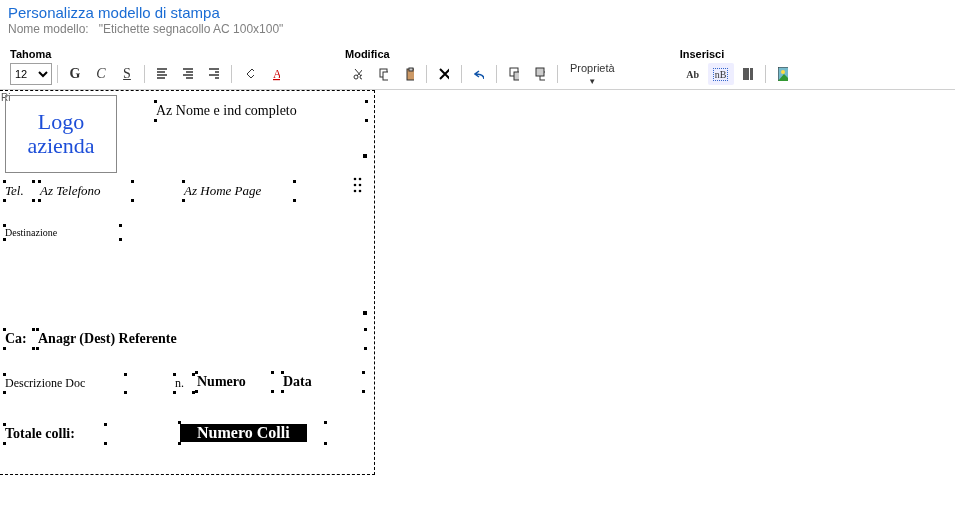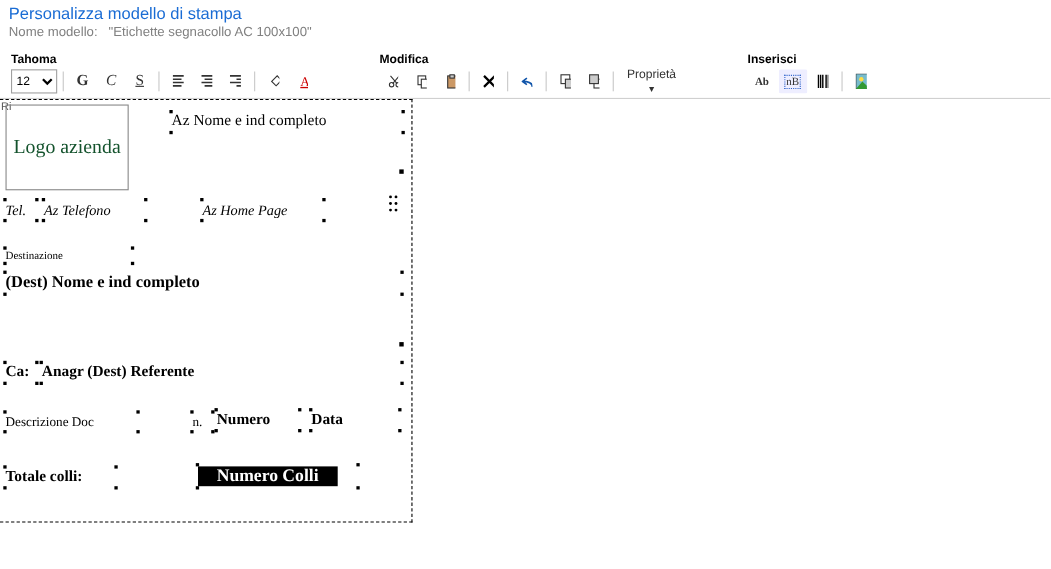--- a/index.html
+++ b/index.html
@@ -131,22 +131,22 @@
     position: absolute;
     left: 5px;
     top: 4px;
     width: 112px;
     height: 78px;
     border: 1px solid #888;
     display:flex;
     align-items:center;
     justify-content:center;
     font-family: 'Times New Roman', serif;
-    color: #14532d;
-    font-size: 18px;
+    color: #1d4ed8;
+    font-size: 22px;
     line-height: 1.1;
     text-align:center;
   }
   .fld-text { display:inline-block;text-align:center; }
   .inv { background:#000; color:#fff; padding:0 17px;}
 </style>
 </head>
 <body>
 
 <div class="header">
@@ -321,24 +321,20 @@
           <circle cx="7" cy="8" r="1.3"></circle>
           <circle cx="2" cy="14" r="1.3"></circle>
           <circle cx="7" cy="14" r="1.3"></circle>
         </svg>
     </div>
 
     <div class="field handles" style="left:5px;top:136px;font-family:Tahoma;font-size:10px;text-decoration:underline;width:115px">
       <span class="fld-text">Destinazione</span>
       <span class="handles-b"></span>
     </div>
-    <div class="field handles" style="left:5px;top:158px;font-family:Tahoma;font-weight:bold;font-size:15px;width:360px">
-      <span class="fld-text">(Dest) Nome e ind completo</span>
-      <span class="handles-b"></span>
-    </div>
     <span class="corner-br" style="left:363px; top:220px;"></span>
 
     <div class="field handles" style="left:5px;top:240px;font-family:Tahoma;font-weight:bold;font-size:14px;width:28px">
       <span class="fld-text">Ca:</span>
       <span class="handles-b"></span>
     </div>
     <div class="field handles" style="left:38px;top:240px;font-family:Tahoma;font-weight:bold;font-size:14px;width:327px">
       <span class="fld-text">Anagr (Dest) Referente</span>
       <span class="handles-b"></span>
     </div>

